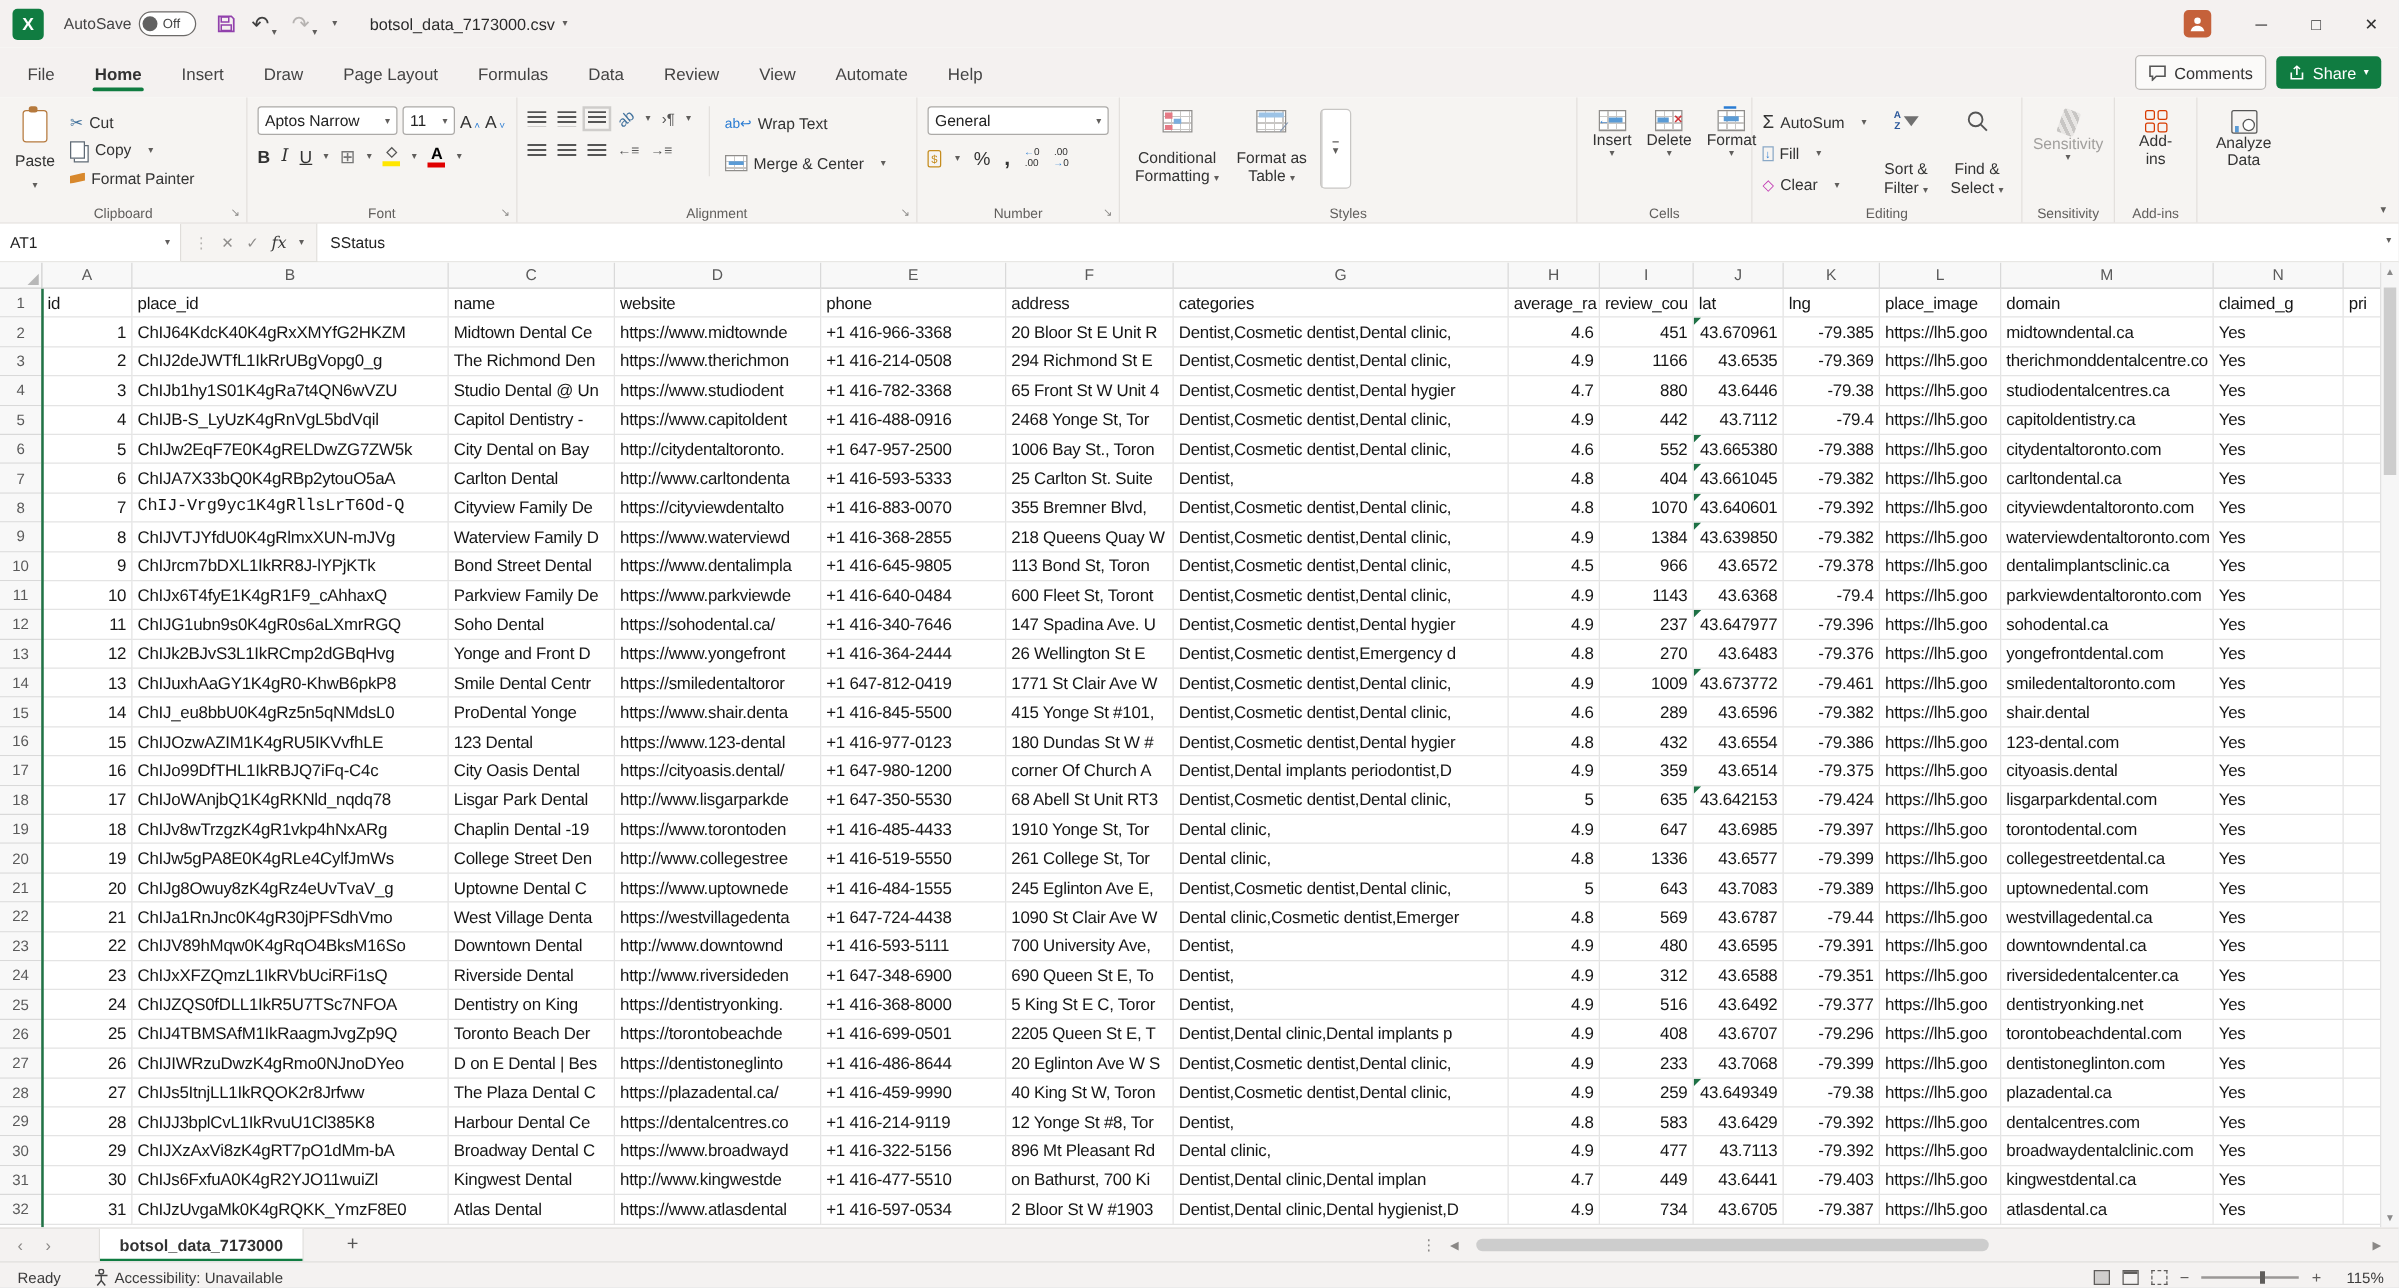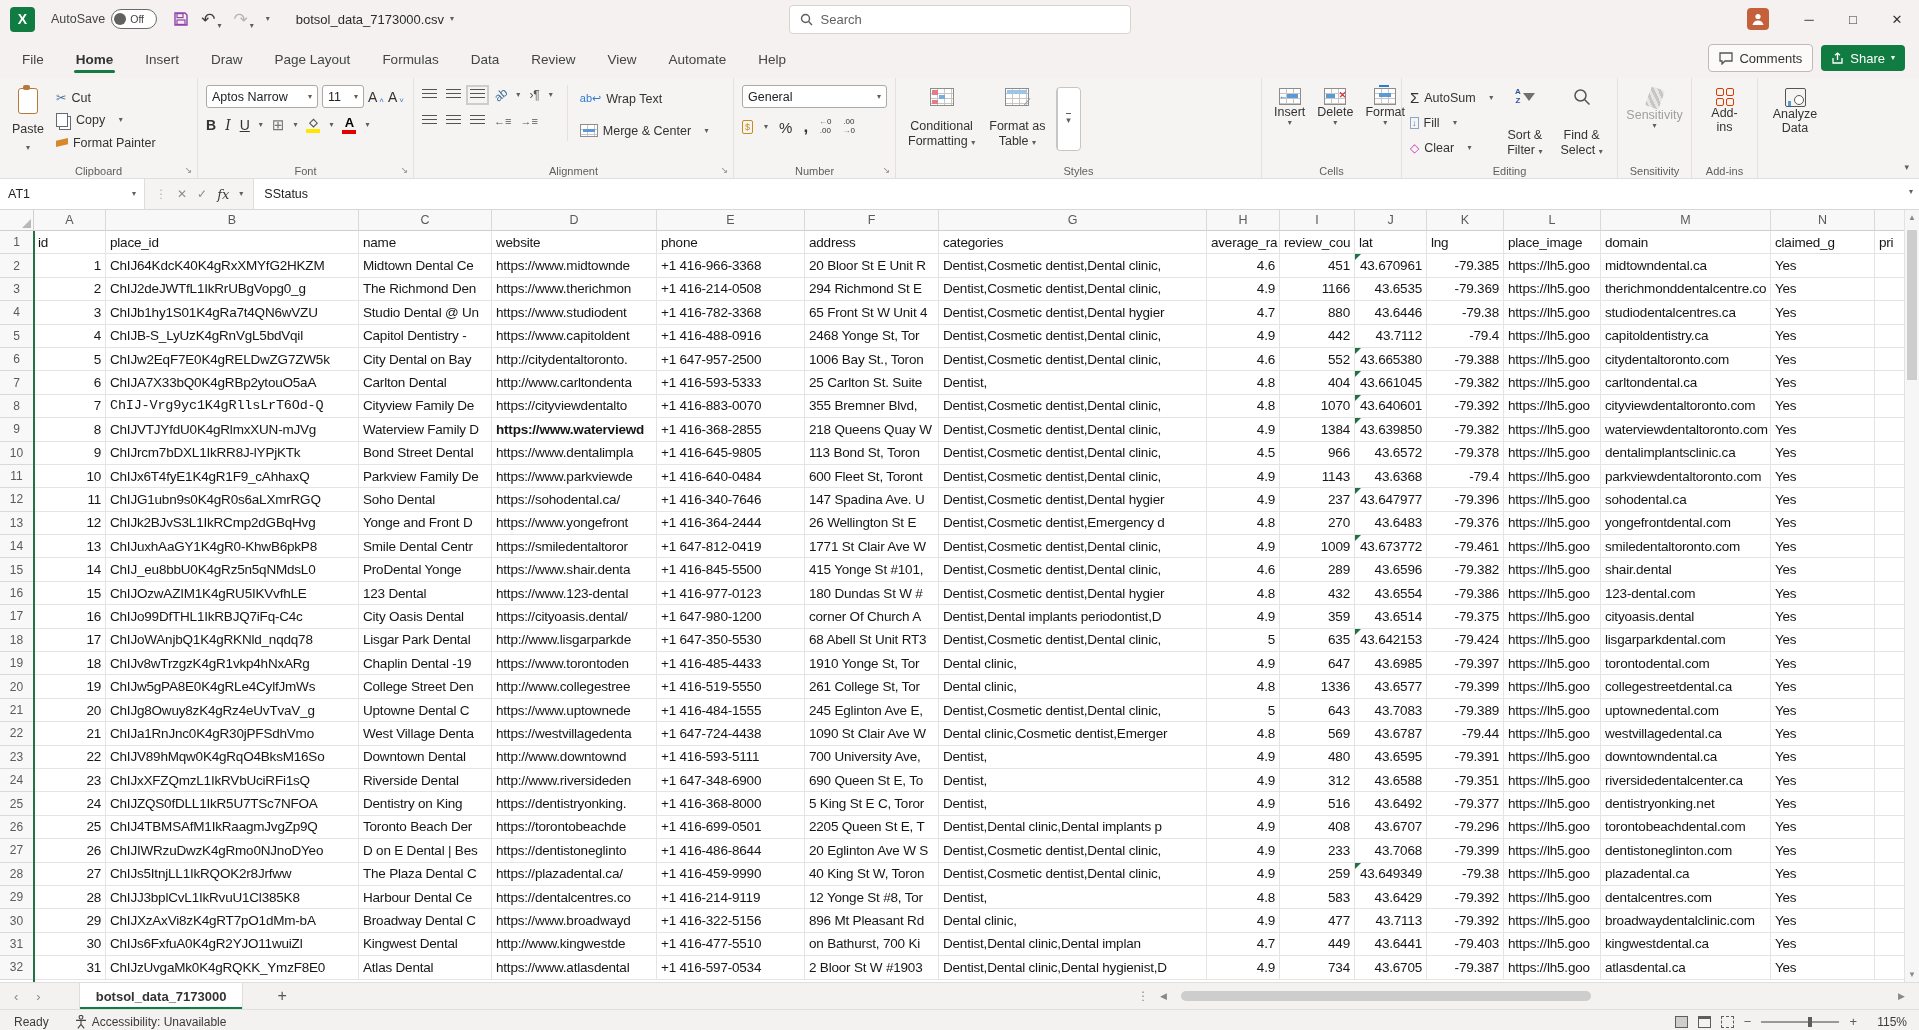--- a/index.html
+++ b/index.html
@@ -160,27 +160,20 @@
       <span class="qbtn">↶<span class="chev">▾</span></span>
       <span class="qbtn disabled">↷<span class="chev">▾</span></span>
       <span class="qbtn">
           <span class="chev">▾</span>
         </span>
     </div>
     <div class="doc-title">
       <span>botsol_data_7173000.csv</span>
       <span class="chev">▾</span>
     </div>
-    <div class="searchbox">
-      <svg width="13" height="13" viewBox="0 0 13 13">
-          <circle cx="5.5" cy="5.5" r="4" fill="none" stroke="#5f5d5b" stroke-width="1.4"></circle>
-          <line x1="8.6" y1="8.6" x2="12" y2="12" stroke="#5f5d5b" stroke-width="1.4"></line>
-        </svg>
-      <span>Search</span>
-    </div>
     <div class="tb-right">
       <span class="avatar">
         <svg width="14" height="14" viewBox="0 0 14 14">
             <circle cx="7" cy="4.5" r="2.6" fill="#fff"></circle>
             <path d="M1.5 13c.7-3 3-4.4 5.5-4.4S11.8 10 12.5 13z" fill="#fff"></path>
           </svg>
       </span>
       <span class="capbtn">─</span>
       <span class="capbtn">□</span>
       <span class="capbtn">✕</span>
@@ -630,21 +623,21 @@
           <div class="cell" style="width: 97px;">https://lh5.goo</div>
           <div class="cell" style="width: 170px;">cityviewdentaltoronto.com</div>
           <div class="cell" style="width: 104px;">Yes</div>
           <div class="cell" style="width: 30px;"></div>
         </div>
         <div class="grow">
           <div class="rownum">9</div>
           <div class="cell num" style="width: 72px;">8</div>
           <div class="cell" style="width: 253px;">ChIJVTJYfdU0K4gRlmxXUN-mJVg</div>
           <div class="cell" style="width: 133px;">Waterview Family D</div>
-          <div class="cell" style="width: 165px; font-weight: bold;">https://www.waterviewd</div>
+          <div class="cell" style="width: 165px;">https://www.waterviewd</div>
           <div class="cell" style="width: 148px;">+1 416-368-2855</div>
           <div class="cell" style="width: 134px;">218 Queens Quay W</div>
           <div class="cell" style="width: 268px;">Dentist,Cosmetic dentist,Dental clinic,</div>
           <div class="cell num" style="width: 73px;">4.9</div>
           <div class="cell num" style="width: 75px;">1384</div>
           <div class="cell num" style="width: 72px;">43.639850<span class="tri"></span></div>
           <div class="cell num" style="width: 77px;">-79.382</div>
           <div class="cell" style="width: 97px;">https://lh5.goo</div>
           <div class="cell" style="width: 170px;">waterviewdentaltoronto.com</div>
           <div class="cell" style="width: 104px;">Yes</div>

